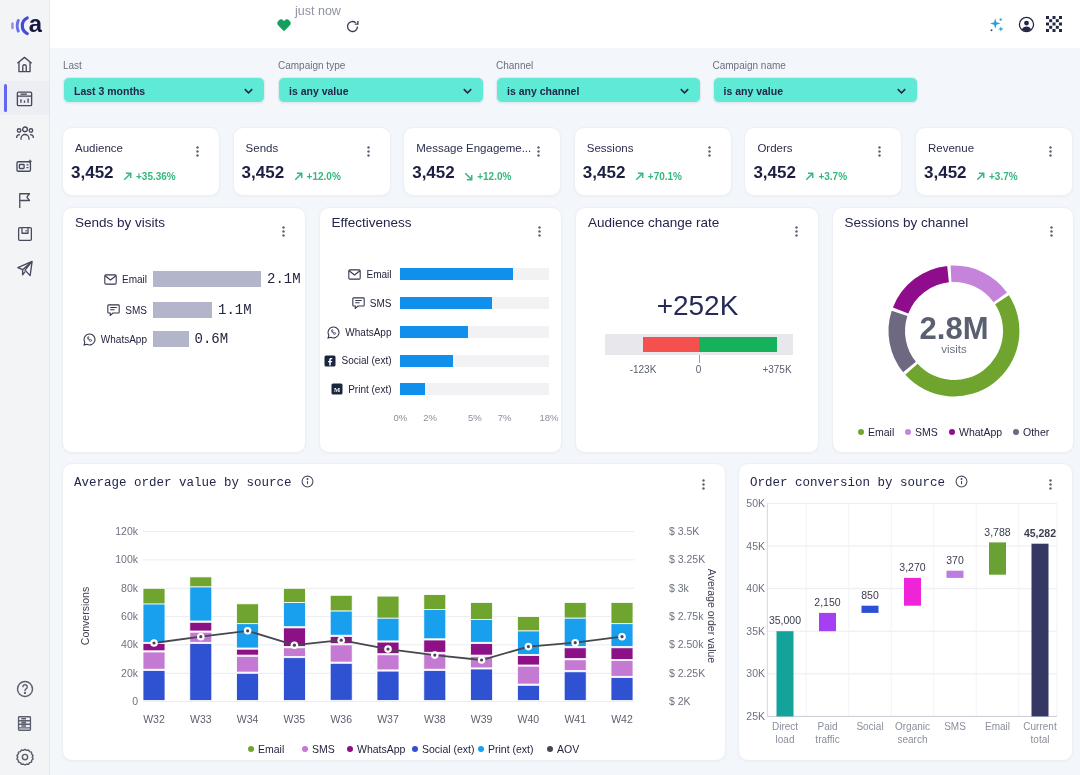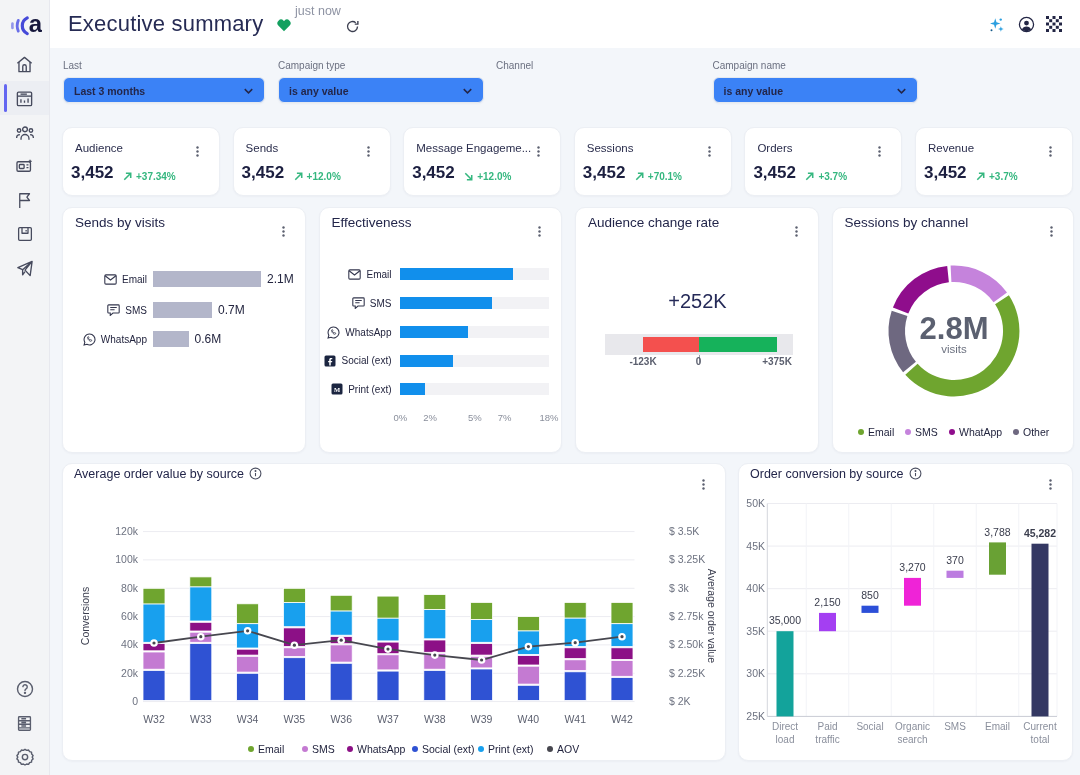--- a/index.html
+++ b/index.html
@@ -10,41 +10,41 @@
 .navitem svg { display:block; }
 .sel { background:#eceef3; }
 .selbar { position:absolute; left:4px; top:3px; width:3px; height:28px; background:#6366f1; border-radius:2px; }
 .main { position:absolute; left:50px; top:0; width:1030px; height:775px; }
 .header { position:absolute; left:0; top:0; width:1030px; height:48px; background:#fff; }
 .title { position:absolute; left:18px; top:11px; font-size:22px; font-weight:500; color:#262b54; letter-spacing:0.2px; }
 .justnow { position:absolute; font-size:12.5px; color:#8e93a3; }
 .hicon { position:absolute; top:16px; }
 .filters { position:absolute; left:0; top:48px; width:1030px; height:67px; background:#f3f6fa; }
 .flabel { position:absolute; top:12px; font-size:10px; color:#6b7080; }
-.fselect { position:absolute; top:29px; height:26px; background:#3b82f6; border-radius:6px; border:1px solid #e5e9ef; box-shadow:0 1px 2px rgba(40,50,90,.05); }
+.fselect { position:absolute; top:29px; height:26px; background:#5eead4; border-radius:6px; border:1px solid #e5e9ef; box-shadow:0 1px 2px rgba(40,50,90,.05); }
 .fselect span { position:absolute; left:10px; top:7px; font-size:10.5px; font-weight:700; color:#23264a; }
 .fselect svg { position:absolute; right:11px; top:10px; }
 .content { position:absolute; left:0; top:115px; width:1030px; height:660px; }
 .card { position:absolute; background:#fff; border:1px solid #eceff4; border-radius:10px; box-shadow:0 1px 2px rgba(45,55,95,.04); }
 .kpi-title { position:absolute; left:12px; top:14px; font-size:11.5px; color:#2b2e4d; }
 .kpi-val { position:absolute; left:8px; top:34.5px; font-size:17px; font-weight:700; color:#1c1f40; letter-spacing:0; }
 .kpi-delta { position:absolute; top:43px; font-size:10px; font-weight:700; color:#35b77f; }
 .kebab { position:absolute; right:19px; top:15px; width:4px; height:12px; }
 .ctitle { position:absolute; left:12px; top:7px; font-size:13.5px; font-weight:400; color:#23264a; }
-.c2title { position:absolute; left:11px; top:3px; font-size:12.5px; color:#23264a; }
+.c2title { position:absolute; left:11px; top:11px; font-size:12.5px; color:#23264a;font-family:Liberation Mono, monospace; }
 .hrow { position:absolute; left:0; height:16px; display:flex; align-items:center; }
 .hlab { width:84px; display:flex; align-items:center; justify-content:flex-end; gap:5px; font-size:10px; color:#23253f; white-space:nowrap; }
 .hbar { height:16px; background:#b3b6ca; margin-left:6px; }
-.hval { font-size:12px; color:#23253f; margin-left:6px; }
+.hval { font-size:14px; color:#23253f; margin-left:6px;font-family:Liberation Mono, monospace; }
 .erow { position:absolute; left:0; height:12px; display:flex; align-items:center; }
 .erow .hlab { width:72px; }
 .etrack { width:149px; height:12px; background:#f2f2f5; margin-left:8px; }
 .efill { height:12px; background:#118fec; }
 .eaxis { position:absolute; top:204px; width:12px; font-size:9.5px; color:#8a8f9c; text-align:center; }
-.glab { position:absolute; top:148px; width:46px; text-align:center; font-size:10px; color:#5b5f6e;font-weight:bold; }
+.glab { position:absolute; top:156px; width:46px; text-align:center; font-size:10px; color:#5b5f6e; }
 .aleg { position:absolute; height:12px; font-size:10.5px; color:#23253f; }
 .aleg span { position:absolute; top:0; display:flex; align-items:center; gap:4px; white-space:nowrap; }
 .aleg i { width:6px; height:6px; border-radius:50%; display:inline-block; flex:none; }
 </style>
 </head>
 <body>
 
 <div class="sidebar">
   <svg width="32" height="26" viewBox="0 0 32 26" style="position:absolute;left:10px;top:13px">
     <path d="M2.5 10.5 A18.6 18.6 0 0 0 2.5 15" fill="none" stroke="#9296ea" stroke-width="2.6" stroke-linecap="round"></path>
@@ -119,21 +119,20 @@
   <div class="navitem" style="top:740px">
     <svg width="20" height="20" viewBox="0 0 24 24" fill="none" stroke="#5a5e6e" stroke-width="1.7" stroke-linejoin="round">
         <path d="M12 2.8l2 1.2 2.3-.4 1.2 2 2.3.6.2 2.3 1.7 1.6-1 2.1 1 2.1-1.7 1.6-.2 2.3-2.3.6-1.2 2-2.3-.4-2 1.2-2-1.2-2.3.4-1.2-2-2.3-.6-.2-2.3-1.7-1.6 1-2.1-1-2.1 1.7-1.6.2-2.3 2.3-.6 1.2-2 2.3.4z"></path>
         <circle cx="12" cy="12" r="3.2"></circle>
       </svg>
   </div>
 </div>
 
 <div class="main">
   <div class="header">
-    <div class="title">Executive summary</div>
     <svg class="hicon" width="14" height="13" viewBox="0 0 24 22" style="left:227px;top:19px">
         <path d="M12 21 2.6 11.5a6.2 6.2 0 0 1 0-8.8 6.1 6.1 0 0 1 8.7 0L12 3.4l.7-.7a6.1 6.1 0 0 1 8.7 0 6.2 6.2 0 0 1 0 8.8Z" fill="#13a05f"></path>
       </svg>
     <div class="justnow" style="left:245px;top:4px">just now</div>
     <svg class="hicon" width="15" height="15" viewBox="0 0 24 24" style="left:295px;top:19px" fill="none" stroke="#3c3f50" stroke-width="2.2">
         <path d="M20 12a8 8 0 1 1-2.8-6.1"></path>
         <path d="M20.6 3.2v5h-5"></path>
       </svg>
     <svg class="hicon" width="18" height="18" viewBox="0 0 24 24" style="left:937px">
         <path d="M11 3l1.6 5.4L18 10l-5.4 1.6L11 17l-1.6-5.4L4 10l5.4-1.6Z" fill="#2a9fe0"></path>
@@ -173,20 +172,26 @@
         </svg>
       </div>
     <div class="flabel" style="left:228px">Campaign type</div>
     <div class="fselect" style="left:228px;width:206px">
         <span>is any value</span>
         <svg width="9" height="6" viewBox="0 0 12 8" fill="none" stroke="#23264a" stroke-width="2">
           <path d="M1 1.5 6 6.5 11 1.5"></path>
         </svg>
       </div>
     <div class="flabel" style="left:446px">Channel</div>
+    <div class="fselect" style="left:446px;width:205px">
+        <span>is any channel</span>
+        <svg width="9" height="6" viewBox="0 0 12 8" fill="none" stroke="#23264a" stroke-width="2">
+          <path d="M1 1.5 6 6.5 11 1.5"></path>
+        </svg>
+      </div>
     <div class="flabel" style="left:662.5px">Campaign name</div>
     <div class="fselect" style="left:662.5px;width:205px">
         <span>is any value</span>
         <svg width="9" height="6" viewBox="0 0 12 8" fill="none" stroke="#23264a" stroke-width="2">
           <path d="M1 1.5 6 6.5 11 1.5"></path>
         </svg>
       </div>
   </div>
   <div class="content" id="content">
 
@@ -194,21 +199,21 @@
     <div class="kpi-title">Audience</div>
         <div class="kebab"><svg width="3" height="11" viewBox="0 0 3 11">
             <circle cx="1.5" cy="1.5" r="1.2" fill="#5c6070"></circle>
             <circle cx="1.5" cy="5.5" r="1.2" fill="#5c6070"></circle>
             <circle cx="1.5" cy="9.5" r="1.2" fill="#5c6070"></circle>
           </svg></div>
     <div class="kpi-val">3,452</div>
     <svg style="position:absolute;left:60px;top:44px" width="9" height="9" viewBox="0 0 14 14" fill="none" stroke="#35b77f" stroke-width="2.4">
           <path d="M2 12 12 2M4.5 2H12v7.5"></path>
         </svg>
-    <div class="kpi-delta" style="left:73px">+37.34%</div>
+    <div class="kpi-delta" style="left:73px">+35.36%</div>
   </div>
   <div class="card" style="left:182.6px;top:12px;width:158px;height:69px">
     <div class="kpi-title">Sends</div>
         <div class="kebab"><svg width="3" height="11" viewBox="0 0 3 11">
             <circle cx="1.5" cy="1.5" r="1.2" fill="#5c6070"></circle>
             <circle cx="1.5" cy="5.5" r="1.2" fill="#5c6070"></circle>
             <circle cx="1.5" cy="9.5" r="1.2" fill="#5c6070"></circle>
           </svg></div>
     <div class="kpi-val">3,452</div>
     <svg style="position:absolute;left:60px;top:44px" width="9" height="9" viewBox="0 0 14 14" fill="none" stroke="#35b77f" stroke-width="2.4">
@@ -283,21 +288,21 @@
             </svg>Email</span>
           <div class="hbar" style="width:108px"></div>
           <span class="hval">2.1M</span>
         </div>
     <div class="hrow" style="top:94px">
           <span class="hlab"><svg width="13" height="12" viewBox="0 0 24 22" fill="none" stroke="#33364d" stroke-width="2">
               <path d="M21 1.5H3a1.5 1.5 0 0 0-1.5 1.5v12A1.5 1.5 0 0 0 3 16.5h3V21l5-4.5h10a1.5 1.5 0 0 0 1.5-1.5V3A1.5 1.5 0 0 0 21 1.5Z"></path>
               <path d="M6 6.5h12M6 10.5h8"></path>
             </svg>SMS</span>
           <div class="hbar" style="width:59px"></div>
-          <span class="hval">0.7M</span>
+          <span class="hval">1.1M</span>
         </div>
     <div class="hrow" style="top:123px">
           <span class="hlab"><svg width="13" height="13" viewBox="0 0 24 24" fill="none" stroke="#33364d" stroke-width="2">
               <path d="M12 2a10 10 0 0 0-8.6 15L2 22l5.2-1.3A10 10 0 1 0 12 2Z"></path>
               <path d="M8.5 7.5c-.5 2.5 1.5 6 4.5 7.5 1.2.6 2.5.5 3-.5l.5-1-2.5-1.5-1 1c-1.5-.8-2.5-2-3-3.5l1.2-.7L10 6.5l-1.5 1Z" stroke-width="1.4"></path>
             </svg>WhatsApp</span>
           <div class="hbar" style="width:35.5px"></div>
           <span class="hval">0.6M</span>
         </div>
   </div>
@@ -359,21 +364,21 @@
     <div class="eaxis" style="left:178.3px">7%</div>
     <div class="eaxis" style="left:220px">18%</div>
   </div>
   <div class="card" style="left:525px;top:92px;width:243.6px;height:246px">
     <div class="ctitle">Audience change rate</div>
         <div class="kebab"><svg width="3" height="11" viewBox="0 0 3 11">
             <circle cx="1.5" cy="1.5" r="1.2" fill="#5c6070"></circle>
             <circle cx="1.5" cy="5.5" r="1.2" fill="#5c6070"></circle>
             <circle cx="1.5" cy="9.5" r="1.2" fill="#5c6070"></circle>
           </svg></div>
-    <div style="position:absolute;left:0;top:81.5px;width:243px;text-align:center;font-size:20px;color:#252a58;letter-spacing:0">+252K</div>
+    <div style="position:absolute;left:0;top:81.5px;width:243px;text-align:center;font-size:28px;color:#252a58;letter-spacing:0">+252K</div>
     <div style="position:absolute;left:28.5px;top:125.5px;width:188px;height:21.5px;background:#e8e8ec"></div>
     <div style="position:absolute;left:67px;top:128.5px;width:55.5px;height:15.5px;background:#f4504e"></div>
     <div style="position:absolute;left:122.5px;top:128.5px;width:78.5px;height:15.5px;background:#16b25b"></div>
     <div style="position:absolute;left:122.5px;top:147px;width:1px;height:8px;background:#9ba0ad"></div>
     <div class="glab" style="left:44px">-123K</div>
     <div class="glab" style="left:99.5px;width:46px">0</div>
     <div class="glab" style="left:178px">+375K</div>
   </div>
   <div class="card" style="left:781.5px;top:92px;width:242.5px;height:246px">
     <div class="ctitle">Sessions by channel</div>

